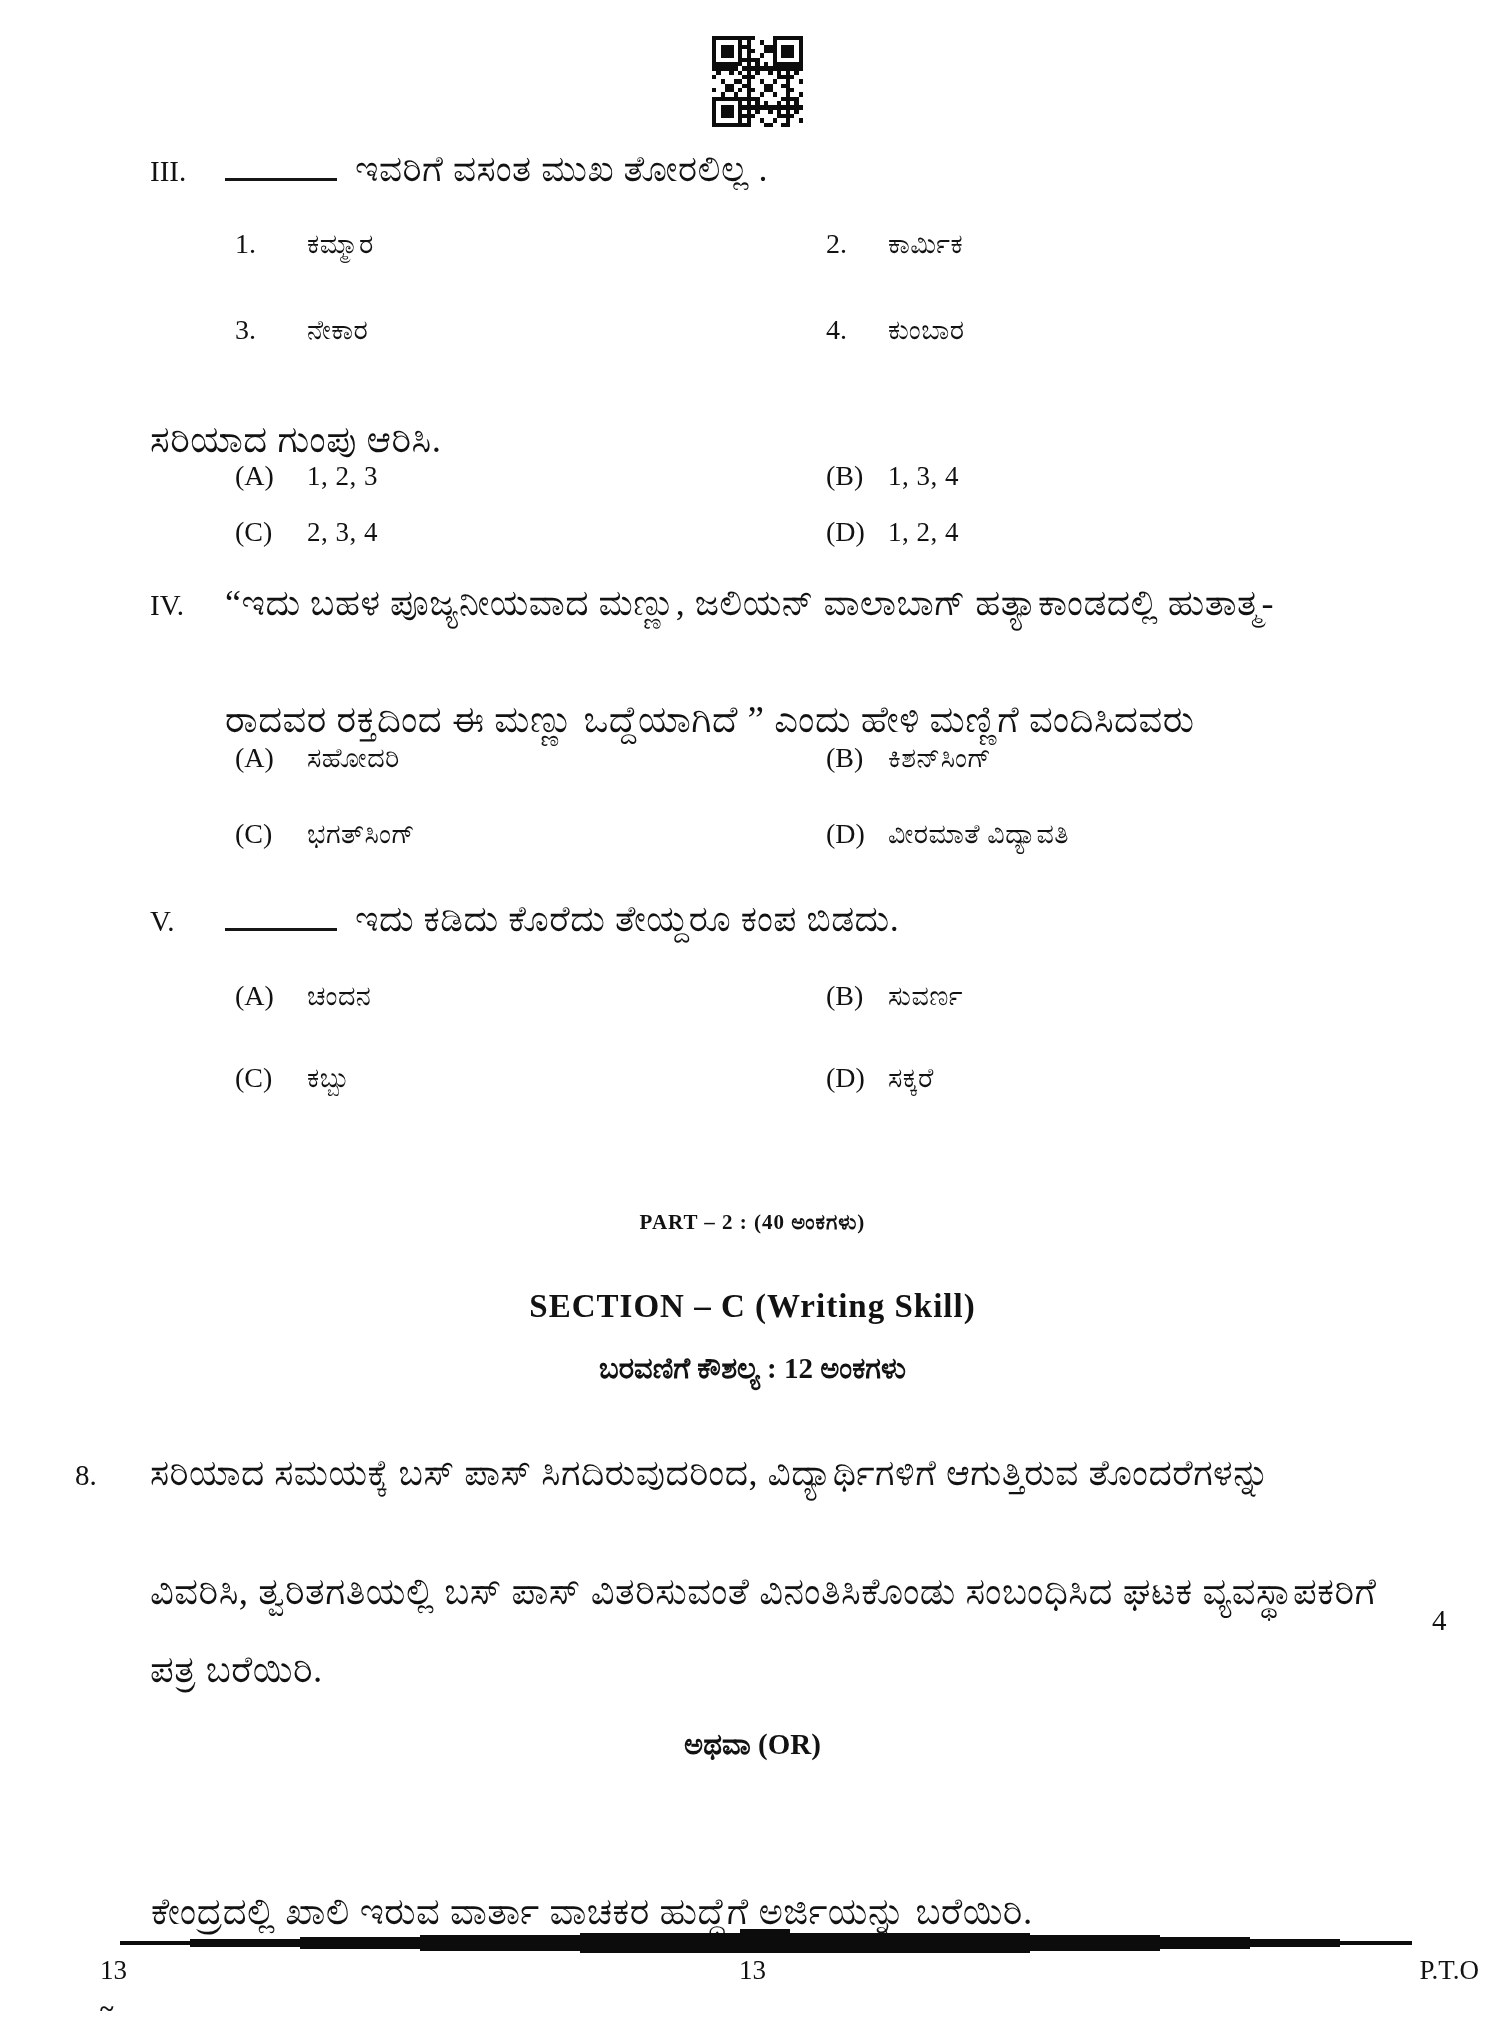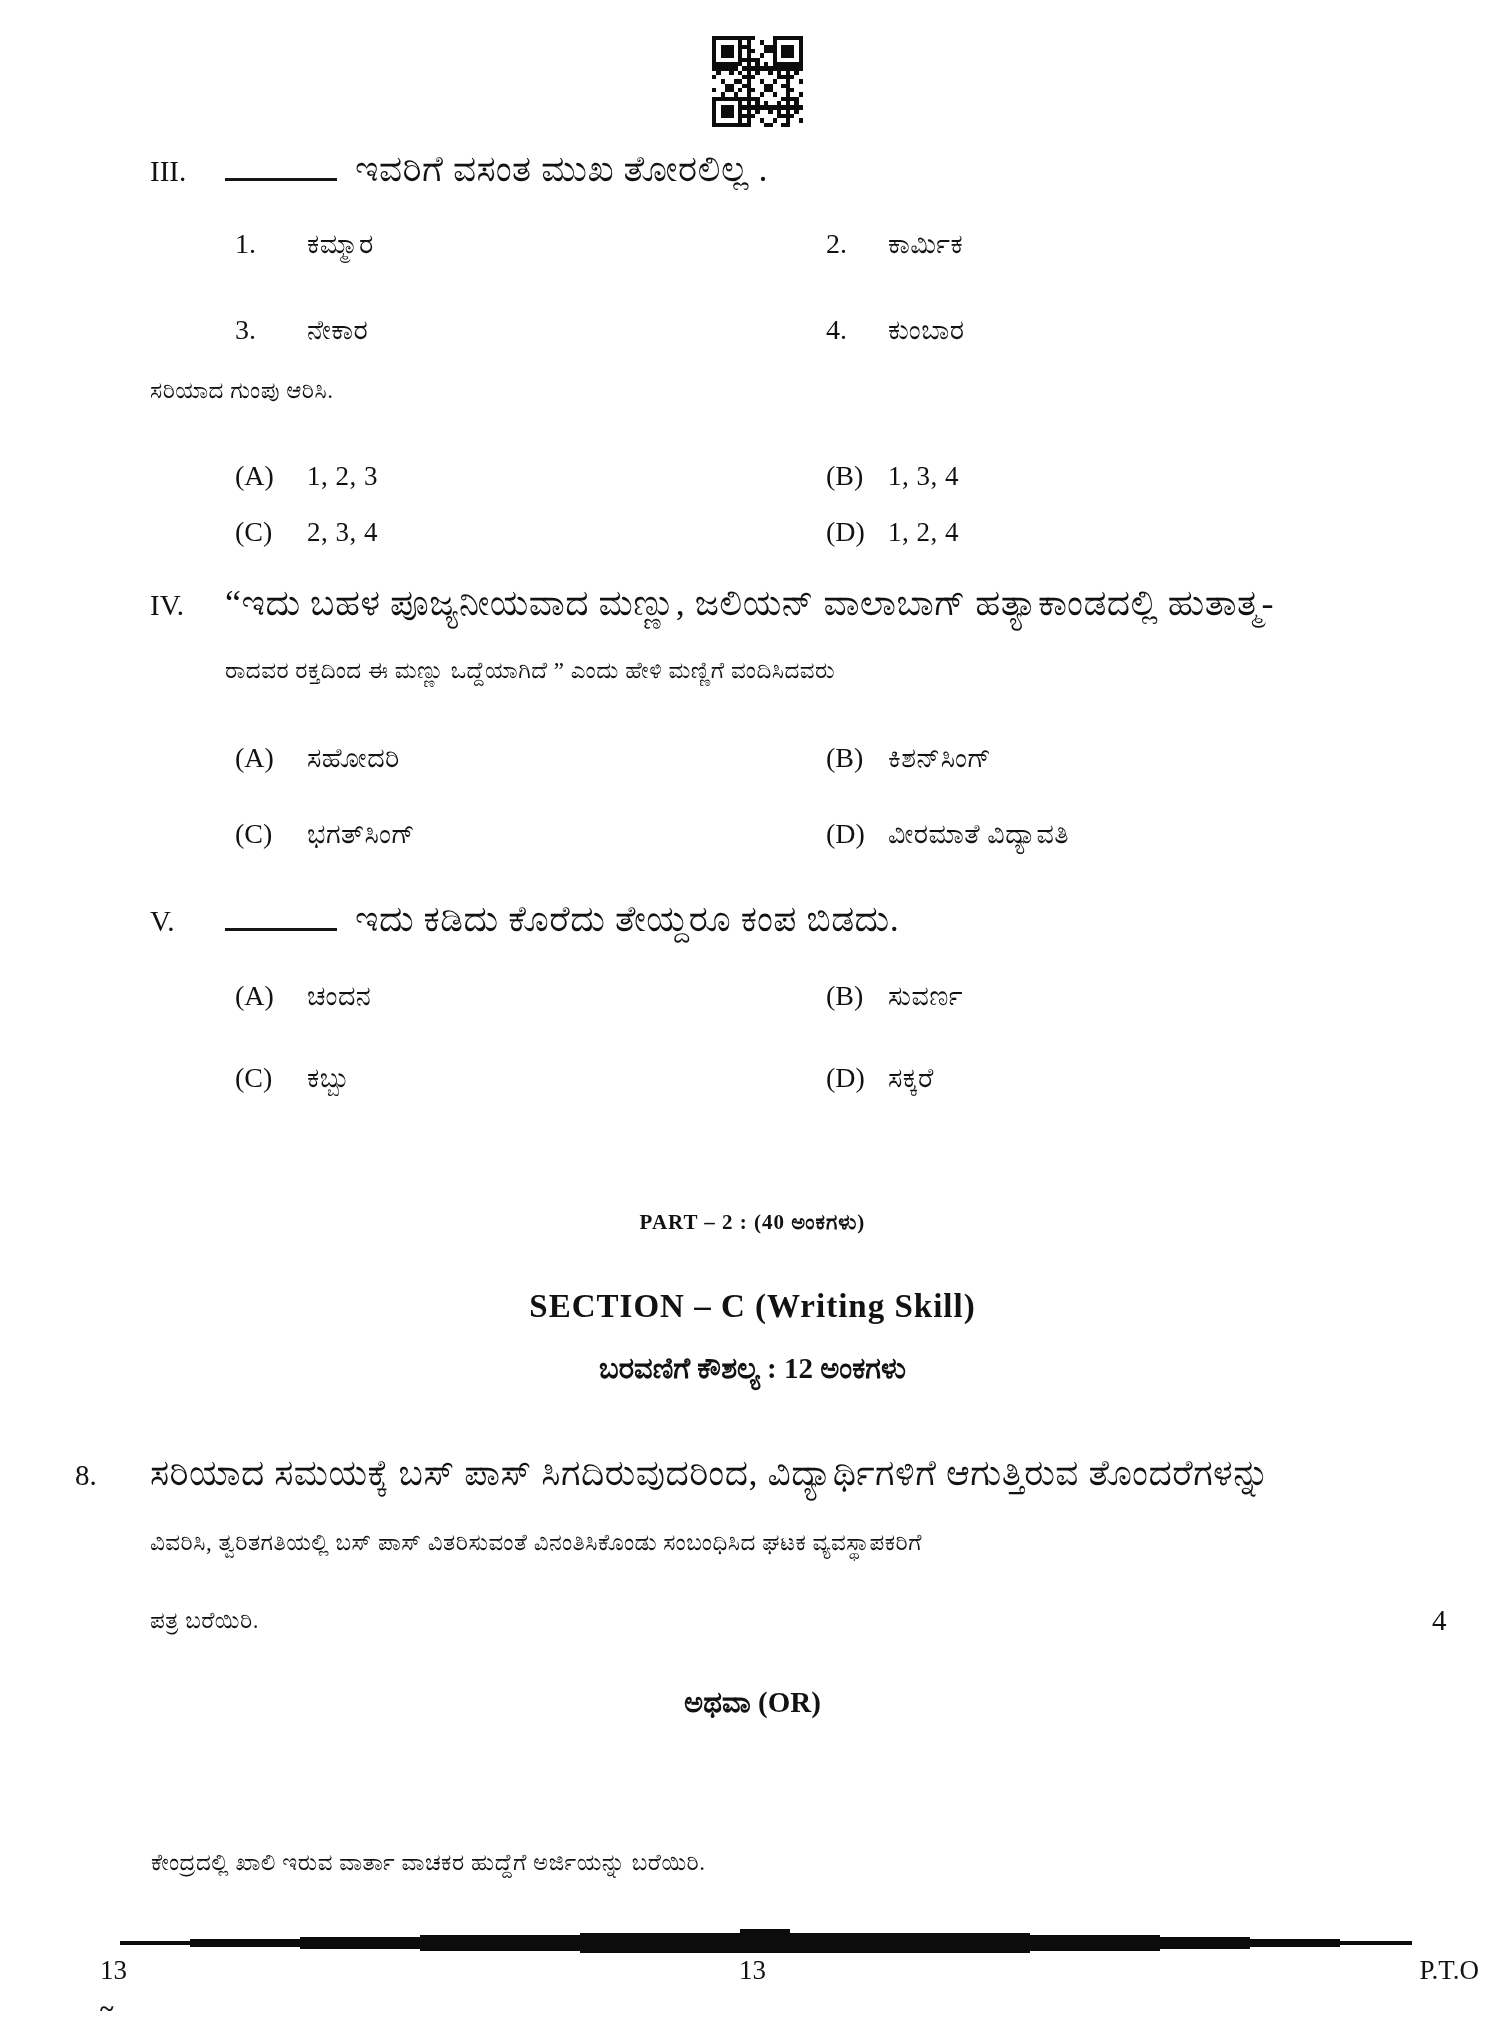--- a/index.html
+++ b/index.html
@@ -20,21 +20,21 @@
   .qtext{font-size:36px;letter-spacing:0.5px;}
   
   .optrow{position:absolute;left:0;width:100%;height:40px;font-size:27px;}
   .opt{position:absolute;display:flex;align-items:baseline;white-space:nowrap;}
   .opt.c1{left:235px;}
   .opt.c2{left:826px;}
   .letter{display:inline-block;min-width:72px;font-size:28px;}
   .opt.c2 .letter{min-width:62px;}
   .optval{letter-spacing:0.5px;}
   
-  .pline{position:absolute;font-size:23px;letter-spacing:0.5px;white-space:nowrap;}
+  .pline{position:absolute;font-size:37px;letter-spacing:0.5px;white-space:nowrap;margin-top:40px;}
   
   .center{position:absolute;left:0;width:100%;text-align:center;}
   .h-part{font-size:21px;font-weight:bold;letter-spacing:1px;}
   .h-section{font-size:33px;font-weight:bold;letter-spacing:1px;}
   .h-sub{font-size:29px;font-weight:bold;}
   .h-or{font-size:29px;font-weight:bold;}
   .marks{position:absolute;font-size:29px;}
   .footer-num{position:absolute;font-size:27px;}
   .qr-box{position:absolute;left:712px;top:36px;width:91px;height:91px;}
   .qr-box svg{display:block;width:100%;height:100%;}
@@ -408,21 +408,21 @@
   <div class="center h-sub kn" style="top:1352px">ಬರವಣಿಗೆ ಕೌಶಲ್ಯ : 12 ಅಂಕಗಳು</div>
 
   <div class="qrow" style="left:75px;top:1452px">
     <span class="qlabel">8.</span>
     <span class="qtext kn">ಸರಿಯಾದ ಸಮಯಕ್ಕೆ ಬಸ್ ಪಾಸ್ ಸಿಗದಿರುವುದರಿಂದ, ವಿದ್ಯಾರ್ಥಿಗಳಿಗೆ ಆಗುತ್ತಿರುವ ತೊಂದರೆಗಳನ್ನು</span>
   </div>
   <div class="pline kn" style="left:150px;top:1530px">ವಿವರಿಸಿ, ತ್ವರಿತಗತಿಯಲ್ಲಿ ಬಸ್ ಪಾಸ್ ವಿತರಿಸುವಂತೆ ವಿನಂತಿಸಿಕೊಂಡು ಸಂಬಂಧಿಸಿದ ಘಟಕ ವ್ಯವಸ್ಥಾಪಕರಿಗೆ</div>
   <div class="pline kn" style="left:150px;top:1608px">ಪತ್ರ ಬರೆಯಿರಿ.</div>
   <div class="marks" style="left:1432px;top:1604px">4</div>
 
-  <div class="center h-or kn" style="top:1686px">ಅಥವಾ (OR)</div>
+  <div class="center h-or kn" style="top:1728px">ಅಥವಾ (OR)</div>
 
   <div class="pline kn" style="left:151px;top:1850px">ಕೇಂದ್ರದಲ್ಲಿ ಖಾಲಿ ಇರುವ ವಾರ್ತಾ ವಾಚಕರ ಹುದ್ದೆಗೆ ಅರ್ಜಿಯನ್ನು ಬರೆಯಿರಿ.</div>
 
   <div class="bar-box">
     <svg viewBox="0 0 1292 28" xmlns="http://www.w3.org/2000/svg" shape-rendering="crispEdges">
       <rect x="0" y="12" width="1292" height="4" fill="#0c0c0c"></rect>
       <rect x="70" y="10" width="1150" height="8" fill="#0c0c0c"></rect>
       <rect x="180" y="8" width="950" height="12" fill="#0c0c0c"></rect>
       <rect x="300" y="6" width="740" height="16" fill="#0c0c0c"></rect>
       <rect x="460" y="4" width="450" height="20" fill="#0c0c0c"></rect>

